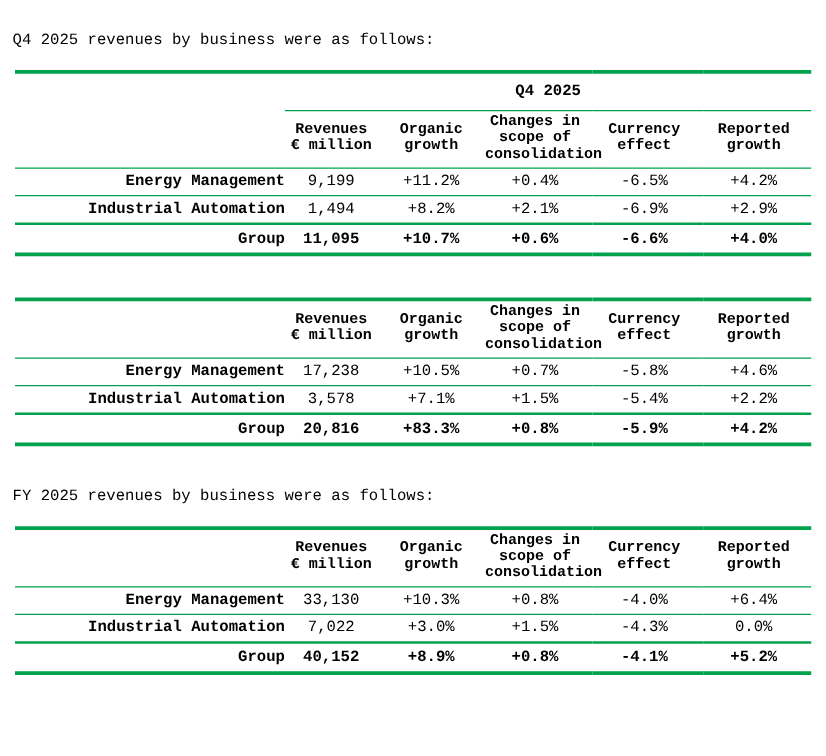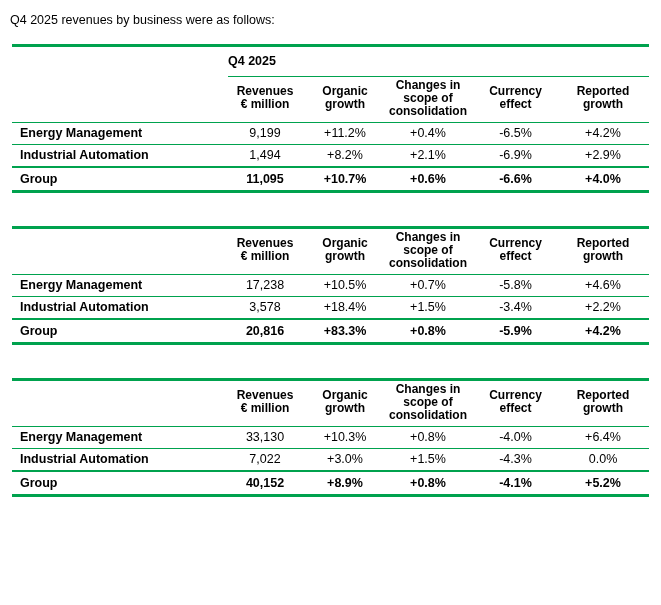--- a/index.html
+++ b/index.html
@@ -10,21 +10,21 @@
     background: #ffffff; color: #000000;
     font-family: "Liberation Sans", sans-serif;
     padding: 9px 12px 0 10px;
     overflow: hidden;
   }
   .caption {
     font-size: 12.5px;
     line-height: 15px;
     margin: 0 0 16px 0;
   }
-  section.rev-section { margin: 4px 0 33px 0; }
+  section.rev-section { margin: 16px 0 33px 0; font-family: Liberation Mono, monospace; }
   table.rev {
     border-collapse: collapse;
     table-layout: fixed;
     width: 637px;
     margin-left: 2px;
     border-top: 3px solid var(--green);
     border-bottom: 3px solid var(--green);
     font-size: 12.5px;
   }
   col.c-label    { width: 216px; }
@@ -32,41 +32,42 @@
   col.c-organic  { width: 80px; }
   col.c-scope    { width: 86px; }
   col.c-currency { width: 89px; }
   col.c-reported { width: 86px; }
 
   
   td.period-spacer { border: none; }
   td.period-cell {
     font-weight: bold;
     font-size: 12.5px;
+    text-align: center;
     padding: 7px 0 8px 0;
     border-bottom: 1px solid var(--green);
   }
   table.rev.no-period-line td.period-cell { border-bottom: none; }
 
   
   th.head-spacer { border-bottom: 1px solid var(--green); }
   th.head-cell {
     font-weight: bold;
     font-size: 12px;
     line-height: 1.08;
     vertical-align: middle;
     white-space: pre-line;
     padding: 2px 6px 4px 0;
     border-bottom: 1px solid var(--green);
   }
 
   
   tr.data-row th.row-label {
     font-weight: bold;
-    text-align: left;
+    text-align: right;
     padding: 3px 0 4px 8px;
     border-bottom: 1px solid var(--green);
   }
   tr.data-row td.val {
     text-align: center;
     padding: 3px 6px 4px 0;
     border-bottom: 1px solid var(--green);
   }
   tr.data-row.pre-total th.row-label,
   tr.data-row.pre-total td.val { border-bottom: 2px solid var(--green); }
@@ -167,38 +168,39 @@
         <th class="row-label">Energy Management</th>
         <td class="val">17,238</td>
         <td class="val">+10.5%</td>
         <td class="val">+0.7%</td>
         <td class="val">-5.8%</td>
         <td class="val">+4.6%</td>
       </tr>
       <tr class="data-row pre-total">
         <th class="row-label">Industrial Automation</th>
         <td class="val">3,578</td>
-        <td class="val">+18.4%</td>
+        <td class="val">+7.1%</td>
         <td class="val">+1.5%</td>
-        <td class="val">-3.4%</td>
+        <td class="val">-5.4%</td>
         <td class="val">+2.2%</td>
       </tr>
       <tr class="data-row total-row">
         <th class="row-label">Group</th>
         <td class="val">20,816</td>
         <td class="val">+83.3%</td>
         <td class="val">+0.8%</td>
         <td class="val">-5.9%</td>
         <td class="val">+4.2%</td>
       </tr>
     </tbody>
   </table>
 </section>
 
 <section class="rev-section">
+  <p class="caption">FY 2025 revenues by business were as follows:</p>
   <table class="rev">
     <colgroup>
       <col class="c-label">
         <col class="c-revenues">
         <col class="c-organic">
       <col class="c-scope">
         <col class="c-currency">
         <col class="c-reported">
     </colgroup>
     <tbody>

